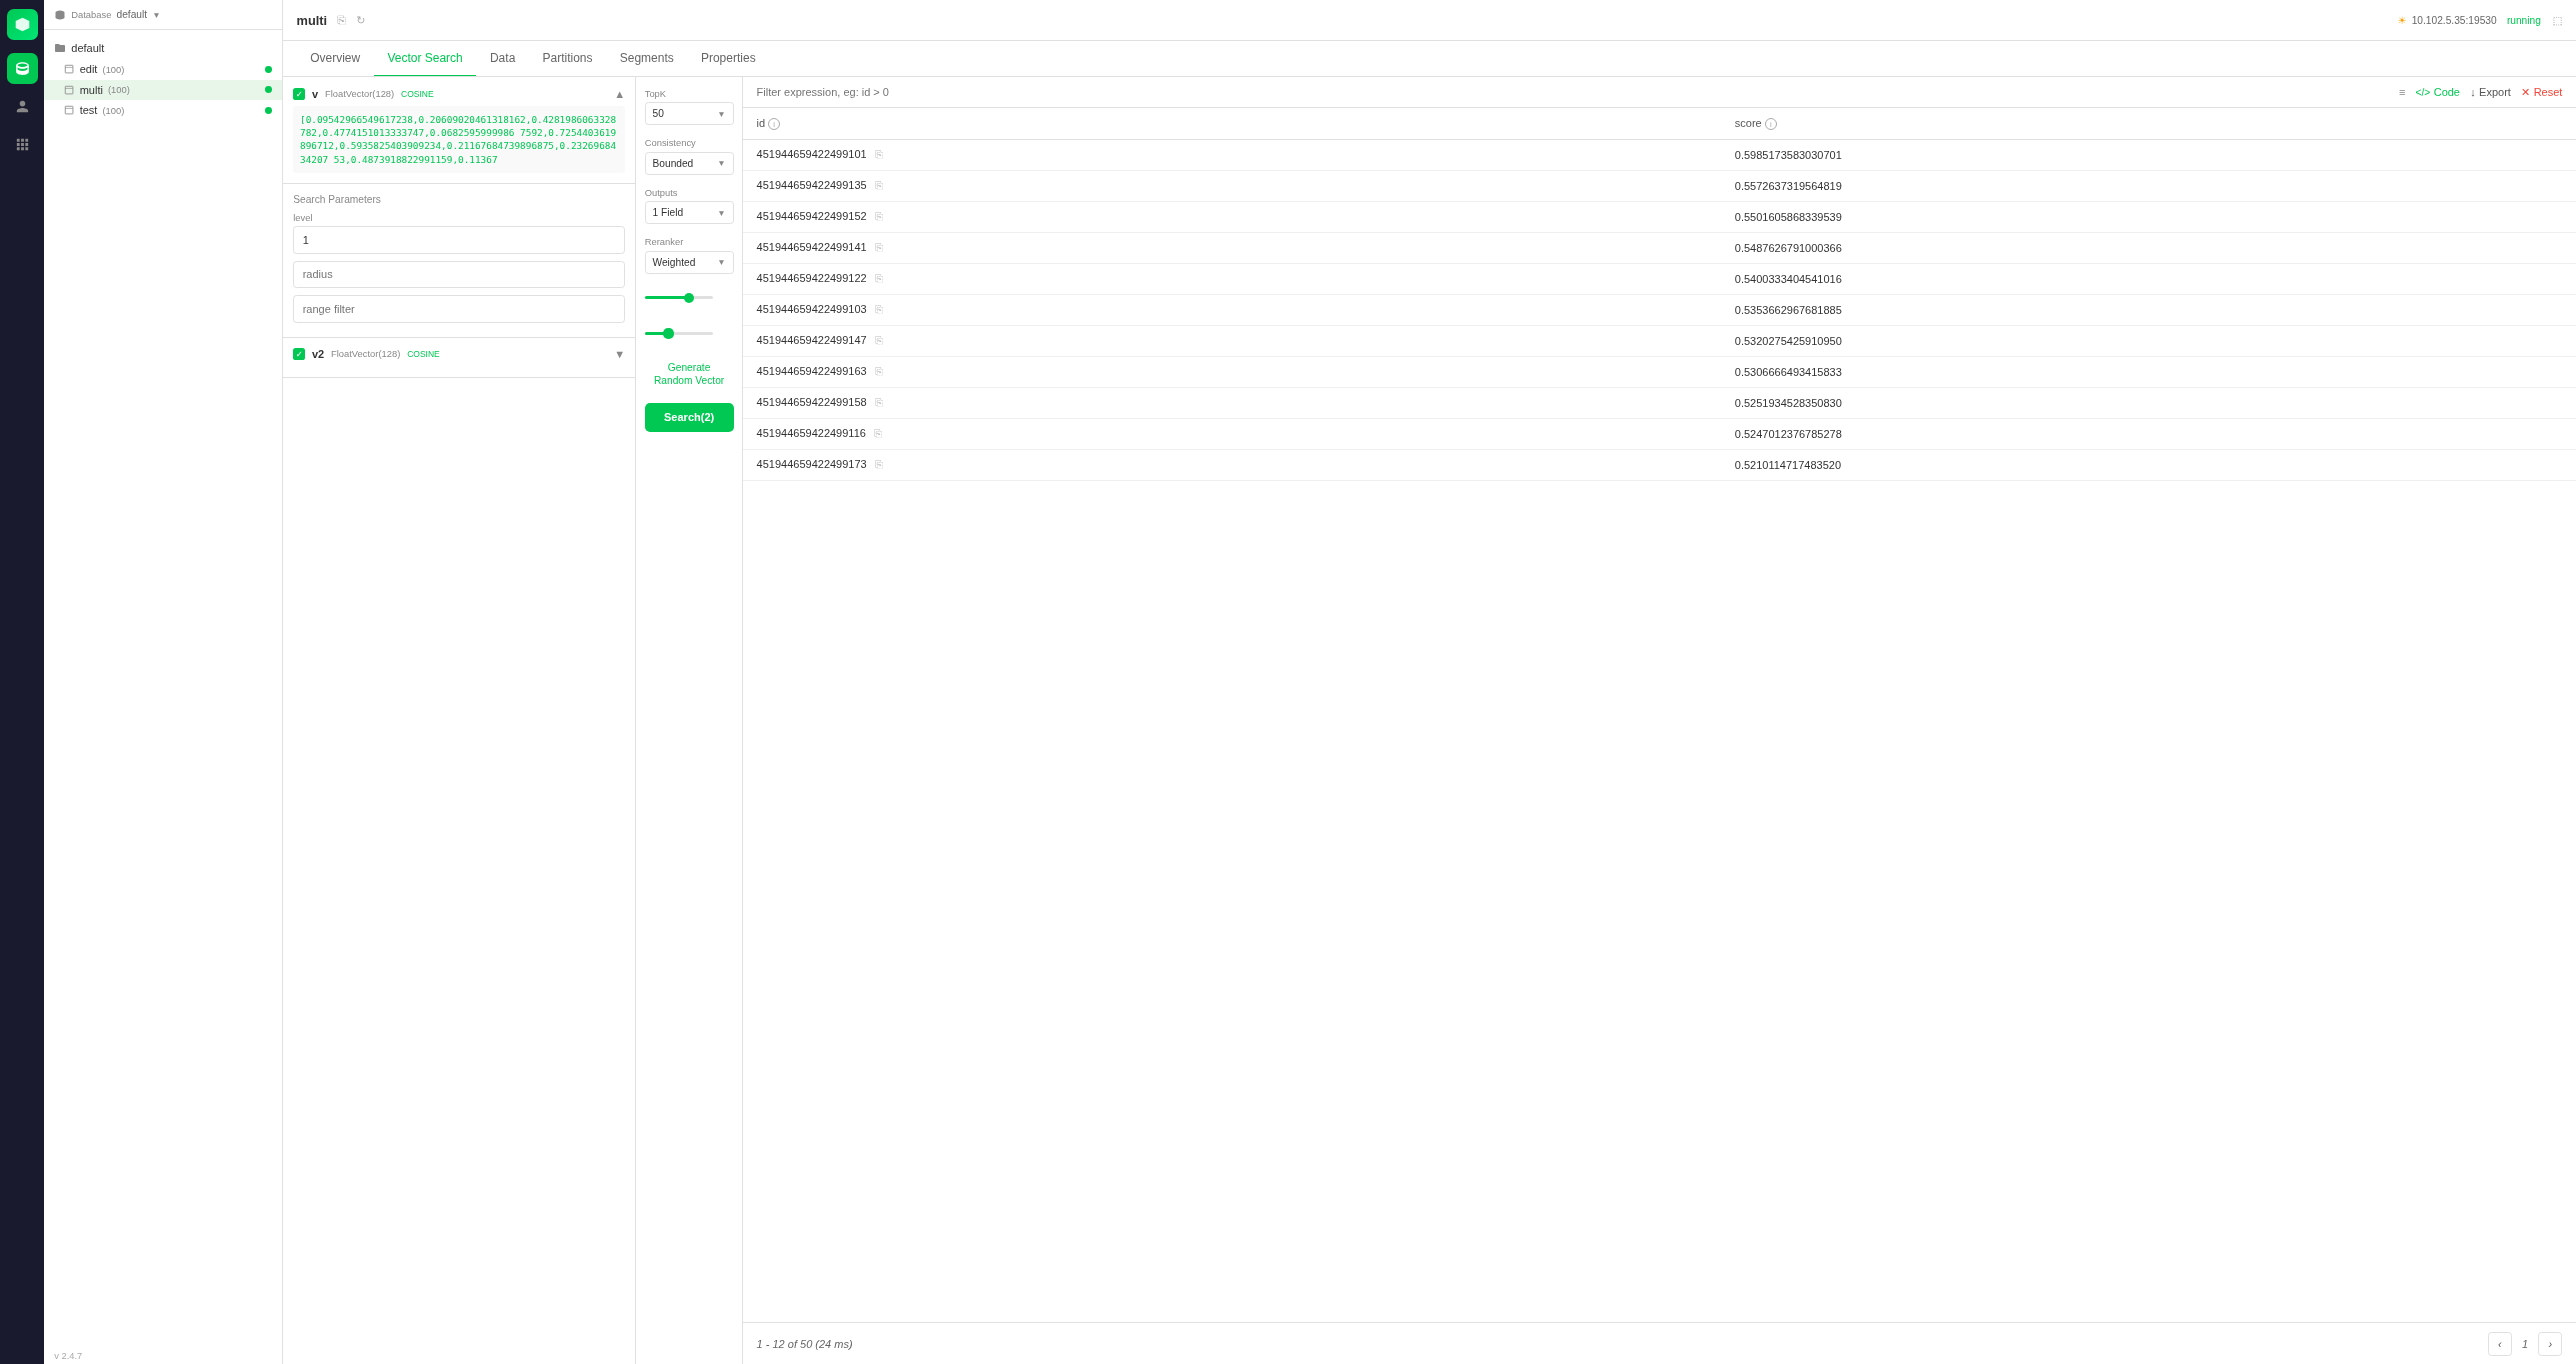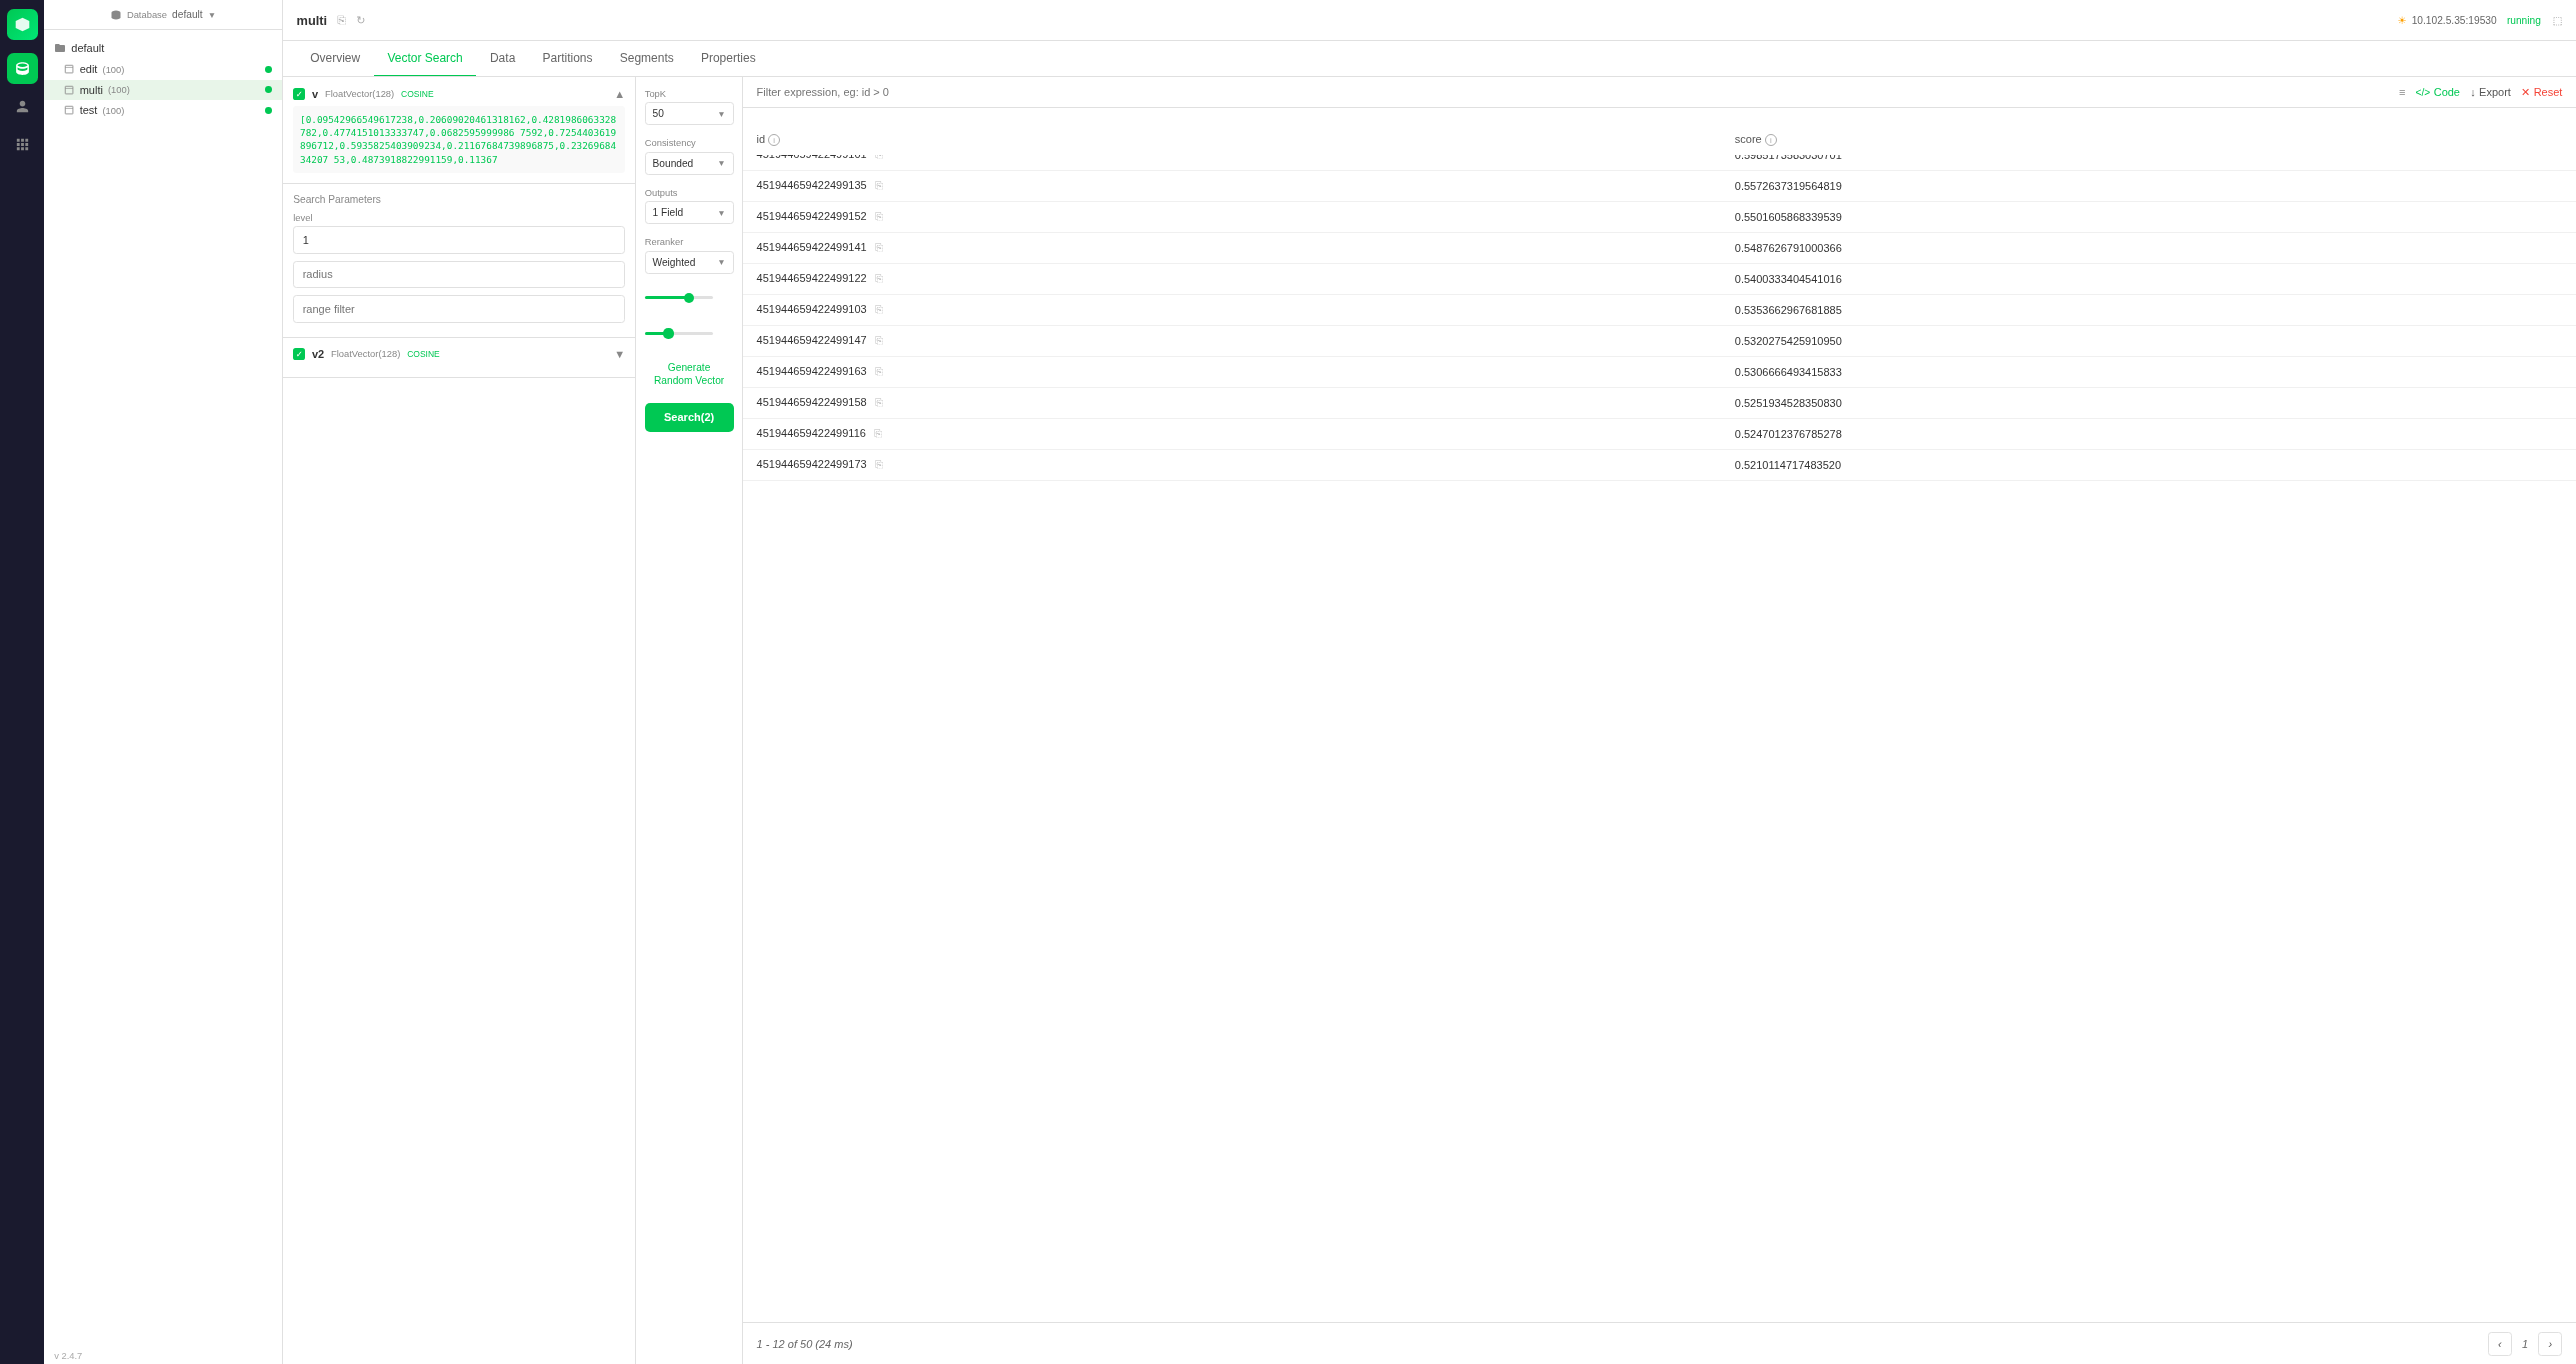--- a/index.html
+++ b/index.html
@@ -45,21 +45,20 @@
       flex-shrink: 0;
     }
     .db-header {
       padding: 8.5px 10.2px;
       border-bottom: 0.9px solid #e0e0e0;
       display: flex;
       align-items: center;
       gap: 5.1px;
       font-size: 10.2px;
       color: #666;
-      justify-content: center;
     }
     .db-tree { padding: 6.8px 0; flex: 1; overflow-y: auto; }
     .db-tree-item {
       display: flex; align-items: center; gap: 5.1px;
       padding: 5.1px 10.2px;
       cursor: pointer;
     }
     .db-tree-child {
       display: flex; align-items: center; gap: 5.1px;
       padding: 4.3px 10.2px 4.3px 20.4px;
@@ -312,21 +311,21 @@
       border-collapse: collapse;
     }
     thead th {
       padding: 8.5px 13.6px;
       text-align: left;
       font-size: 11px;
       font-weight: 500;
       color: #555;
       border-bottom: 0.9px solid #e0e0e0;
       position: sticky;
-      top: 16px;
+      top: 0;
       background: white;
     }
     tbody tr {
       border-bottom: 0.9px solid #f0f0f0;
     }
     tbody td {
       padding: 8.5px 13.6px;
       font-size: 11px;
       color: #333;
     }

